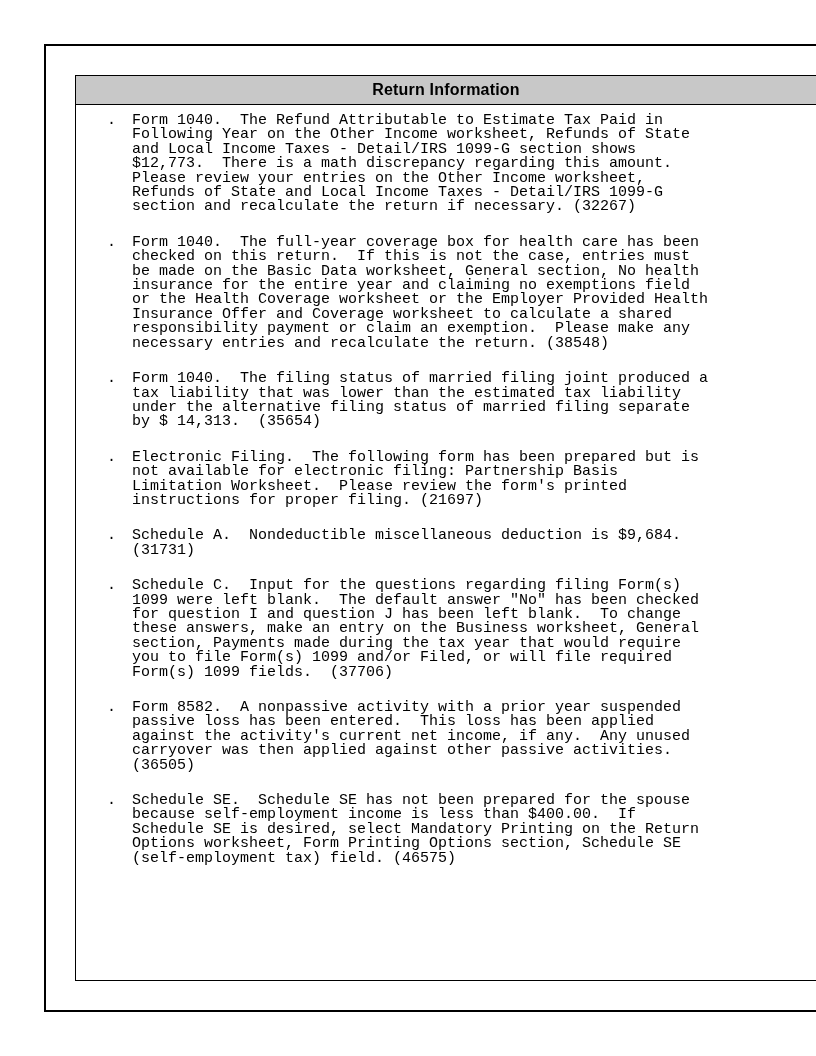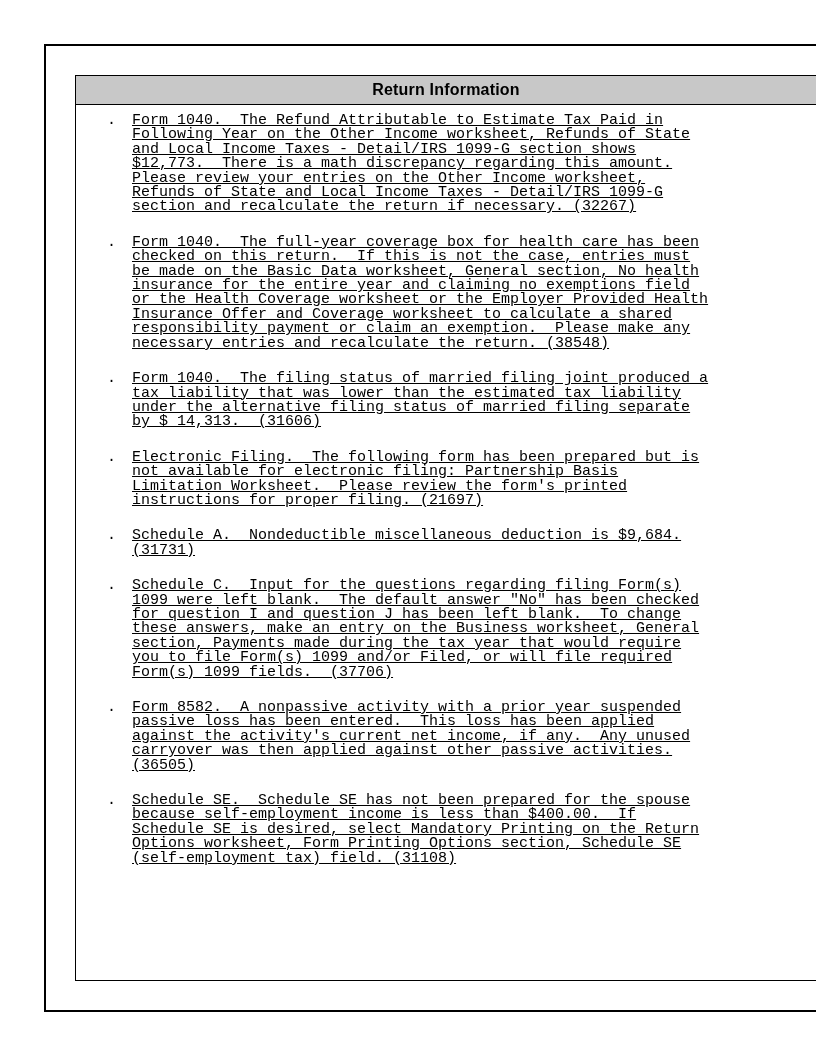--- a/index.html
+++ b/index.html
@@ -65,21 +65,20 @@
     margin: 0 0 21px 0;
   }
   .bullet {
     flex: 0 0 25px;
     width: 25px;
     text-align: left;
   }
   .text {
     flex: 1 1 auto;
     white-space: pre;
-    text-decoration: underline;
   }
 </style>
 </head>
 <body>
 
 <div class="page">
   <div class="frame">
     <div class="inner">
 
       <div class="titlebar">
@@ -109,21 +108,21 @@
 Insurance Offer and Coverage worksheet to calculate a shared
 responsibility payment or claim an exemption.  Please make any
 necessary entries and recalculate the return. (38548)</span>
         </div>
 
         <div class="item">
           <span class="bullet">.</span>
           <span class="text">Form 1040.  The filing status of married filing joint produced a
 tax liability that was lower than the estimated tax liability
 under the alternative filing status of married filing separate
-by $ 14,313.  (31606)</span>
+by $ 14,313.  (35654)</span>
         </div>
 
         <div class="item">
           <span class="bullet">.</span>
           <span class="text">Electronic Filing.  The following form has been prepared but is
 not available for electronic filing: Partnership Basis
 Limitation Worksheet.  Please review the form's printed
 instructions for proper filing. (21697)</span>
         </div>
 
@@ -152,19 +151,19 @@
 carryover was then applied against other passive activities.
 (36505)</span>
         </div>
 
         <div class="item">
           <span class="bullet">.</span>
           <span class="text">Schedule SE.  Schedule SE has not been prepared for the spouse
 because self-employment income is less than $400.00.  If
 Schedule SE is desired, select Mandatory Printing on the Return
 Options worksheet, Form Printing Options section, Schedule SE
-(self-employment tax) field. (31108)</span>
+(self-employment tax) field. (46575)</span>
         </div>
 
       </div>
     </div>
   </div>
 </div>
 
 </body></html>

